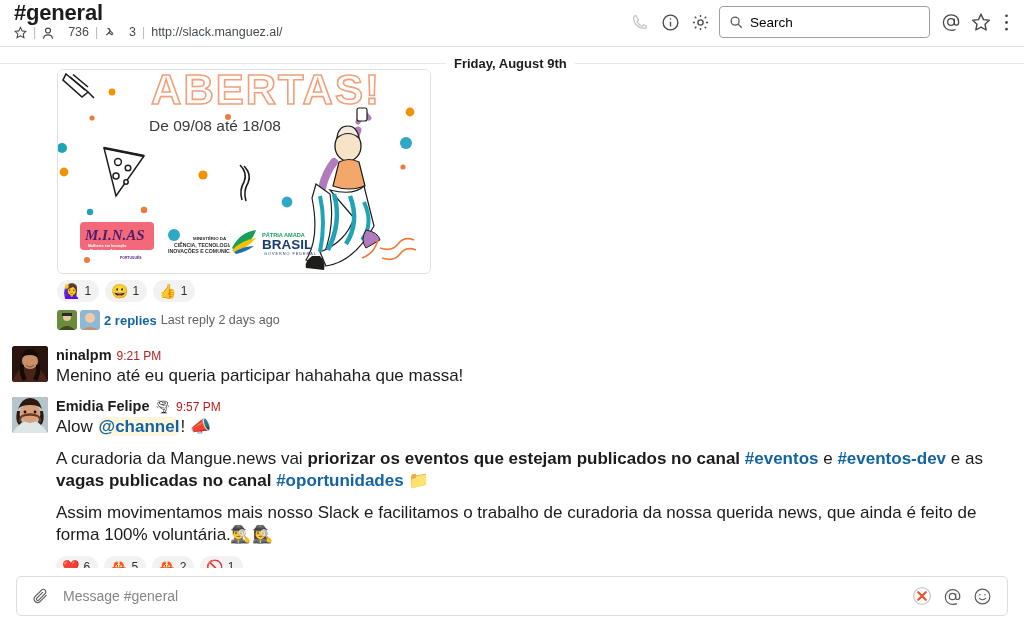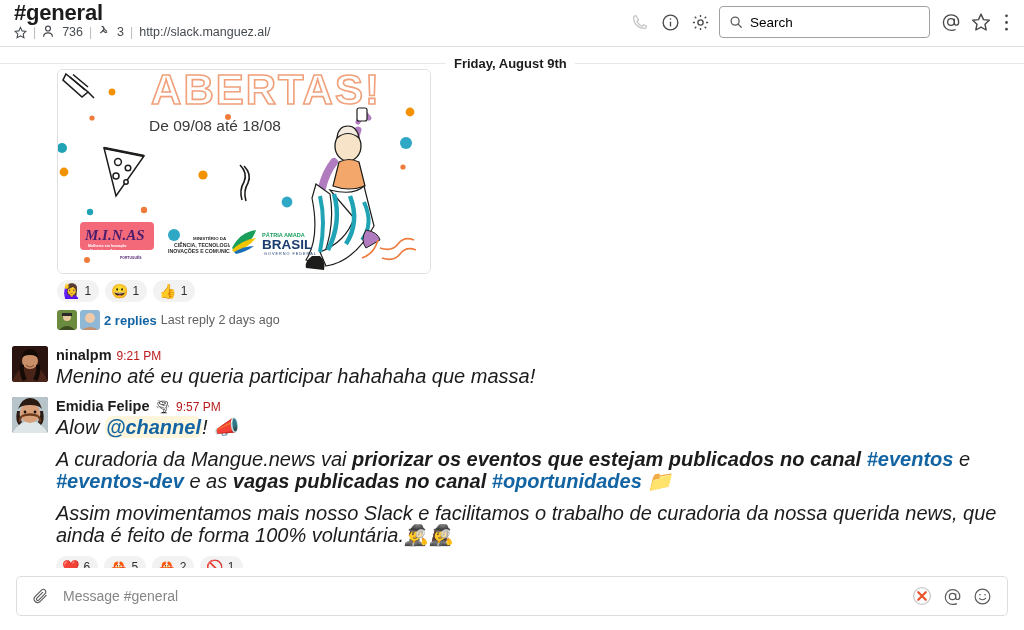--- a/index.html
+++ b/index.html
@@ -26,21 +26,21 @@
   .hdr-left { display:flex; flex-direction: column; justify-content: flex-start; padding-top:1px; }
   .channel-title {
     font-size: 22px; font-weight: bold; color:#1d1c1d; line-height: 20px;
     letter-spacing: -0.2px;
   }
   .channel-meta {
     display:flex; align-items:center; gap:6px; margin-top:2px;
     font-size: 12.5px; color:#454a4f; line-height:15px;
   }
   .channel-meta .sep { color:#b9bbbe; font-size:12px; }
-  .meta-item { display:flex; align-items:flex-start; gap:8px; }
+  .meta-item { display:flex; align-items:flex-end; gap:14px; }
   .meta-url { color:#454a4f; }
   .star-ic { width:13px; height:13px; display:inline-block; }
   .ppl-ic { width:12px; height:13px; display:inline-block; }
   .pin-ic { width:11px; height:13px; display:inline-block; }
 
   .hdr-right {
     position:absolute; right:8px; top:6px;
     display:flex; align-items:center; gap:0px;
   }
   .hdr-btn {
@@ -75,21 +75,21 @@
   .msg-block { display:flex; padding: 0 16px 0 12px; position:relative; }
   .avatar {
     width:36px; height:36px; flex:0 0 36px; border-radius:3px; margin-right:8px;
     background:#6a4b3a; overflow:hidden; position:relative;
   }
   .msg-body { flex:1 1 auto; min-width:0; }
   .msg-head { display:flex; align-items:baseline; gap:5px; line-height:18px; }
   .author { font-size:14.5px; font-weight:bold; color:#1d1c1d; }
   .ts { font-size:12px; color:#b91c1c;text-align:center; }
   .status-emoji { font-size:13px; }
-  .msg-text { font-size:20px; line-height:22px; color:#1d1c1d;font-style:italic; }
+  .msg-text { font-size:17px; line-height:22px; color:#1d1c1d; }
   .msg-text p { margin: 0 0 4px 0; }
 
   .mention {
     background:#fdf6dc; color:#1264a3; font-weight:bold; border-radius:8px;
     padding: 0 1px;
   }
   .chlink { color:#1264a3; font-weight:bold; text-decoration:none; }
   .b { font-weight:bold; }
 
   

